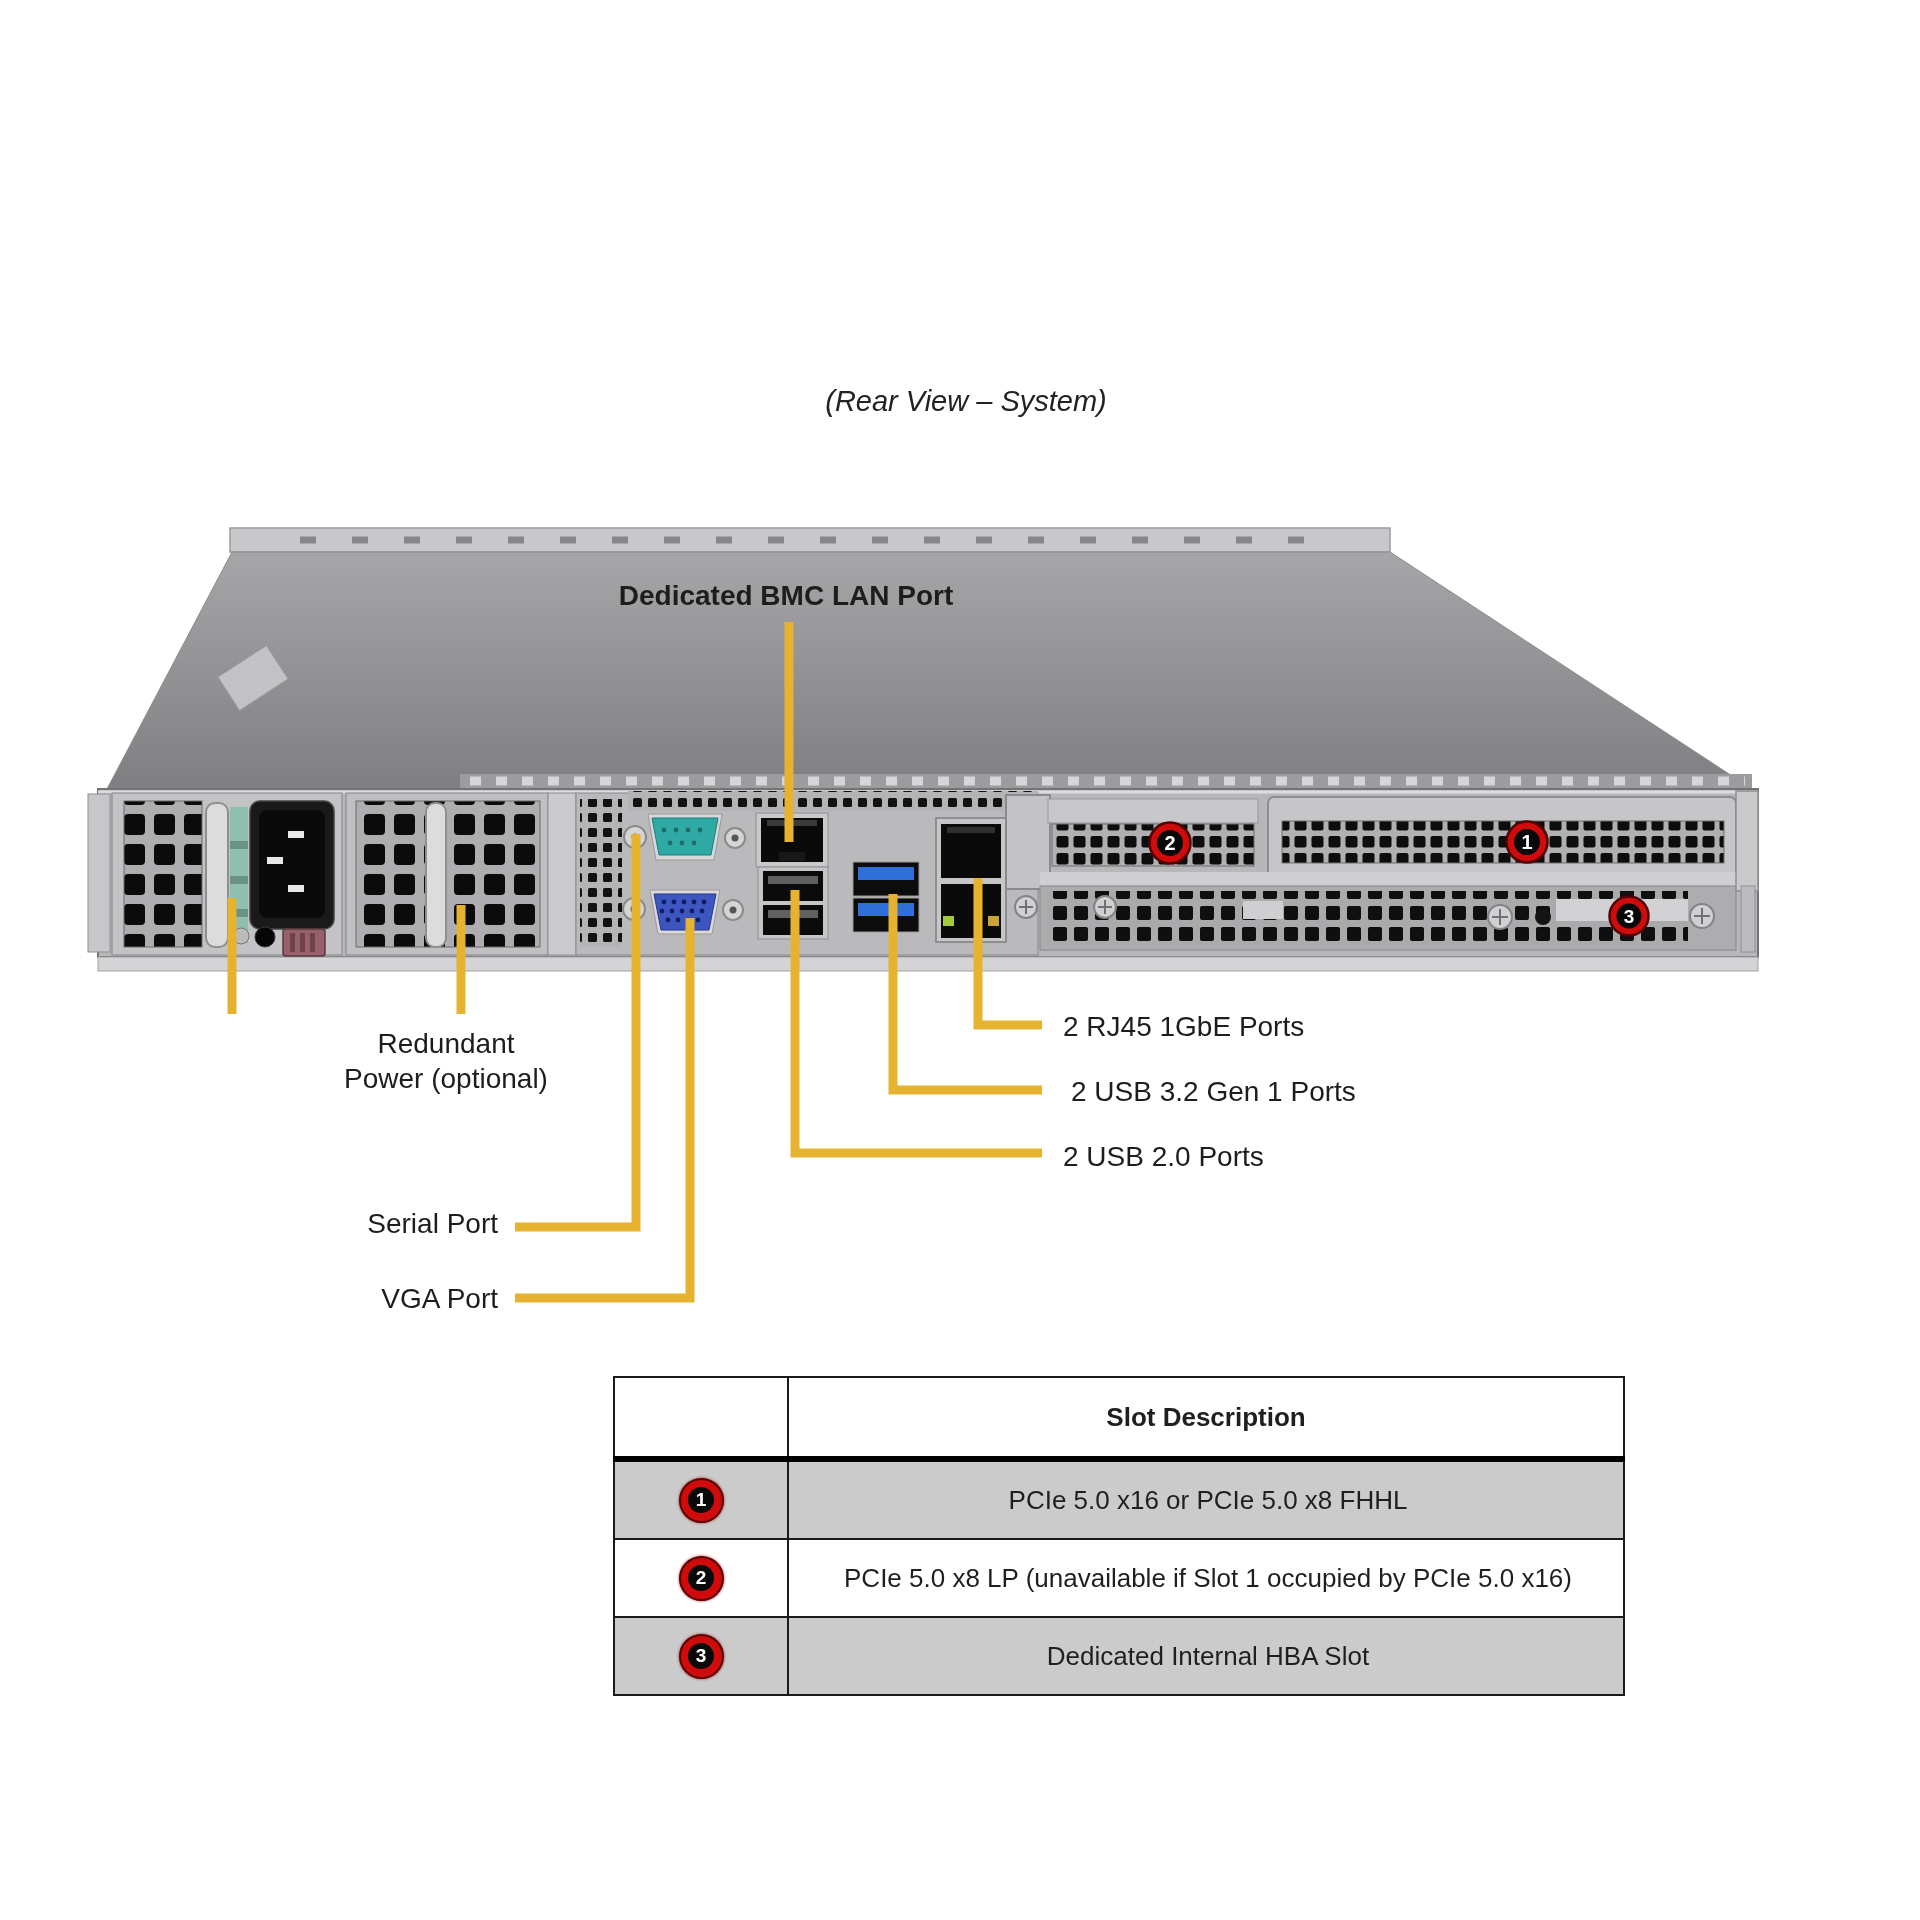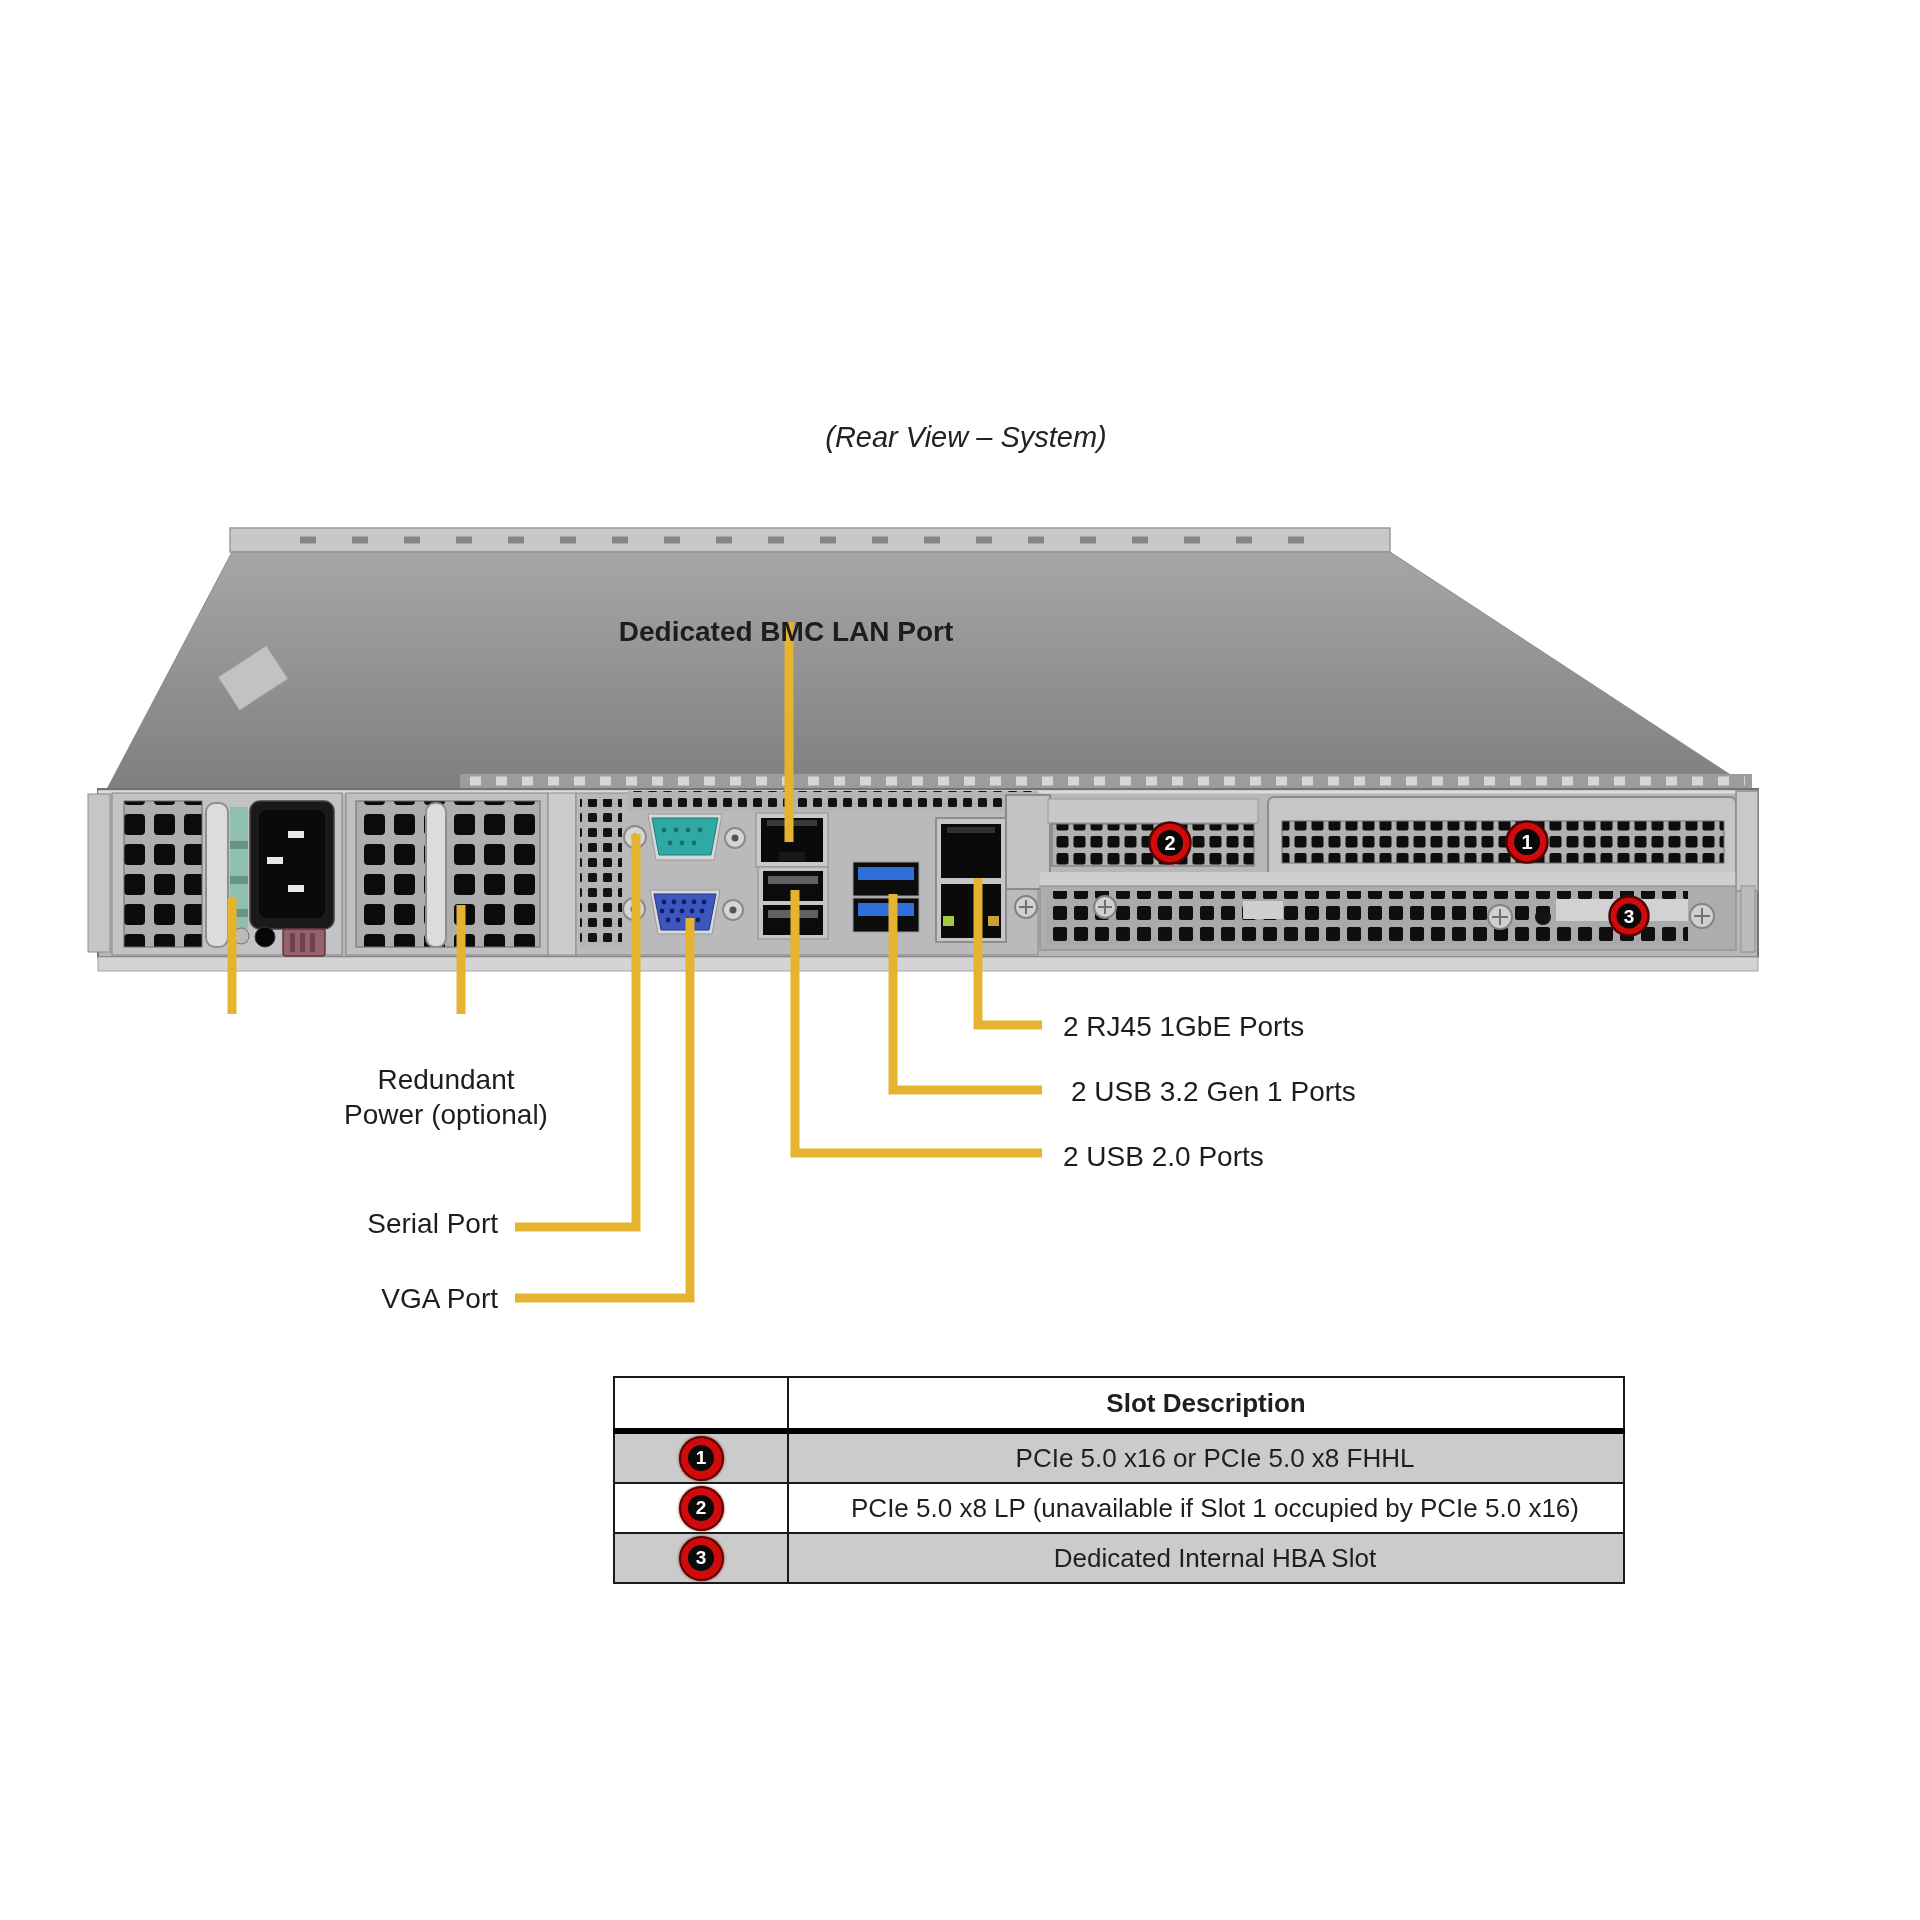--- a/index.html
+++ b/index.html
@@ -1,29 +1,29 @@
 <!DOCTYPE html>
 <html><head>
 <meta charset="utf-8">
 <style>
   html,body{margin:0;padding:0;background:#fff;}
   #page{position:relative;width:1920px;height:1920px;background:#ffffff;overflow:hidden;
         font-family:"Liberation Sans",sans-serif;color:#1d1d1d;}
   #rear-svg{position:absolute;left:0;top:0;width:1920px;height:1920px;}
   .lbl{position:absolute;font-size:28px;line-height:34px;white-space:nowrap;color:#1d1d1d;text-align:right;}
-  .center{text-align:center;margin-top:36px;}
+  .center{text-align:center;}
   .right{text-align:right;}
   .pre{white-space:pre-line;line-height:35px;}
   .title{font-style:italic;font-size:29px;color:#222;}
   
   .slot-table{position:absolute;left:613px;top:1376px;}
   .slot-table table{border-collapse:collapse;table-layout:fixed;width:1012px;
         font-size:26px;color:#1f1f1f;}
   .slot-table col.c1{width:174px;}
-  .slot-table th,.slot-table td{border:2px solid #1a1a1a;padding:0;}
+  .slot-table th,.slot-table td{border:2px solid #1a1a1a;padding:14px;}
   .slot-table th{height:50px;background:#ffffff;font-weight:bold;text-align:center;
         border-bottom:6px solid #000;}
   .slot-table td{height:48px;}
   .slot-table td.desc{padding-left:18px;text-align:center;}
   .slot-table tr.gray td{background:#cbcbcb;}
   .slot-table tr.white td{background:#ffffff;}
   .badge-cell{text-align:center;vertical-align:middle;}
   .tbadge{display:flex;align-items:center;justify-content:center;
         width:41px;height:41px;border-radius:50%;margin:0 auto;
         background:#cf0b0b;border:2px solid #5a0202;box-shadow:0 0 3px rgba(150,0,0,.8);}

